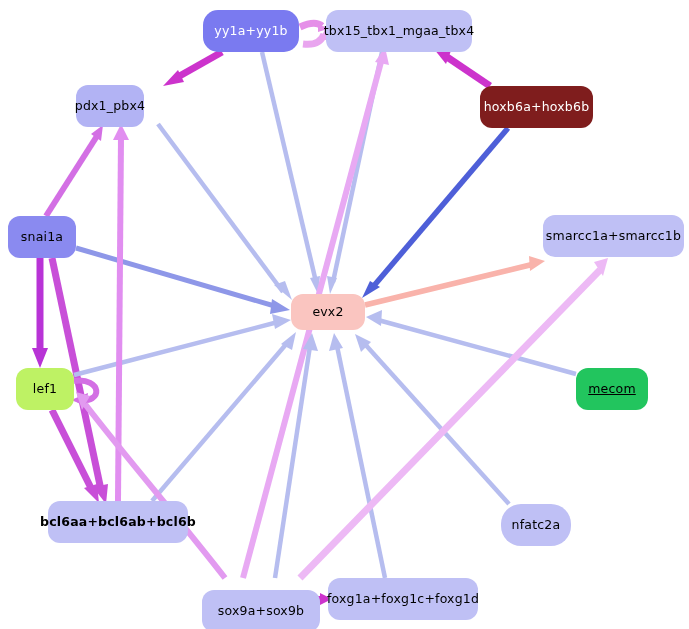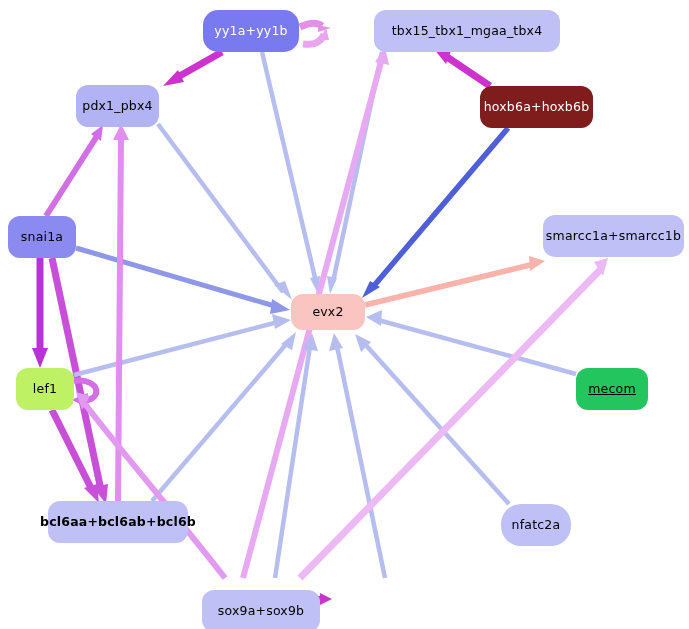--- a/index.html
+++ b/index.html
@@ -177,24 +177,24 @@
     <g>
       <line x1="300" y1="578" x2="600" y2="270" stroke="#edb9f5" stroke-width="7"></line>
       <path d="M594,262 L608,258 L603,276 Z" fill="#edb9f5"></path>
     </g>
 
   </svg>
 
   <div class="gnode dark-label" id="n-yy1a_yy1b" style="left: 203px; top: 10px; width: 96px; height: 42px; background: rgb(122, 122, 240); border-radius: 15px;">
     <span>yy1a+yy1b</span>
   </div>
-  <div class="gnode" id="n-tbx15" style="left: 326px; top: 10px; width: 186px; height: 42px; background: rgb(191, 192, 245); margin-left: 48px;">
+  <div class="gnode" id="n-tbx15" style="left: 326px; top: 10px; width: 146px; height: 42px; background: rgb(191, 192, 245);">
     <span>tbx15_tbx1_mgaa_tbx4</span>
   </div>
-  <div class="gnode" id="n-pdx1_pbx4" style="left: 76px; top: 85px; width: 83px; height: 42px; background: rgb(178, 179, 244);">
+  <div class="gnode" id="n-pdx1_pbx4" style="left: 76px; top: 85px; width: 68px; height: 42px; background: rgb(178, 179, 244);">
     <span>pdx1_pbx4</span>
   </div>
   <div class="gnode dark-label" id="n-hoxb6a" style="left: 480px; top: 86px; width: 113px; height: 42px; background: #7f1d1d;">
     <span>hoxb6a+hoxb6b</span>
   </div>
   <div class="gnode" id="n-snai1a" style="left: 8px; top: 216px; width: 68px; height: 42px; background: rgb(138, 138, 240);">
     <span>snai1a</span>
   </div>
   <div class="gnode" id="n-smarcc1a" style="left: 543px; top: 215px; width: 141px; height: 42px; background: rgb(191, 192, 245);">
     <span>smarcc1a+smarcc1b</span>
@@ -210,14 +210,17 @@
   </div>
   <div class="gnode" id="n-bcl6aa" style="left: 48px; top: 501px; width: 140px; height: 42px; background: rgb(191, 192, 245); font-weight: bold;">
     <span>bcl6aa+bcl6ab+bcl6b</span>
   </div>
   <div class="gnode" id="n-nfatc2a" style="left: 501px; top: 504px; width: 70px; height: 42px; background: rgb(191, 192, 245); border-radius: 20px;">
     <span>nfatc2a</span>
   </div>
   <div class="gnode" id="n-sox9a" style="left: 202px; top: 578px; width: 118px; height: 42px; background: rgb(191, 192, 245); margin-top: 12px;">
     <span>sox9a+sox9b</span>
   </div>
+  <div class="gnode" id="n-foxg1a" style="left: 328px; top: 578px; width: 150px; height: 42px; background: rgb(191, 192, 245);">
+    <span>foxg1a+foxg1c+foxg1d</span>
+  </div>
 
 </div>
 
 </body></html>

